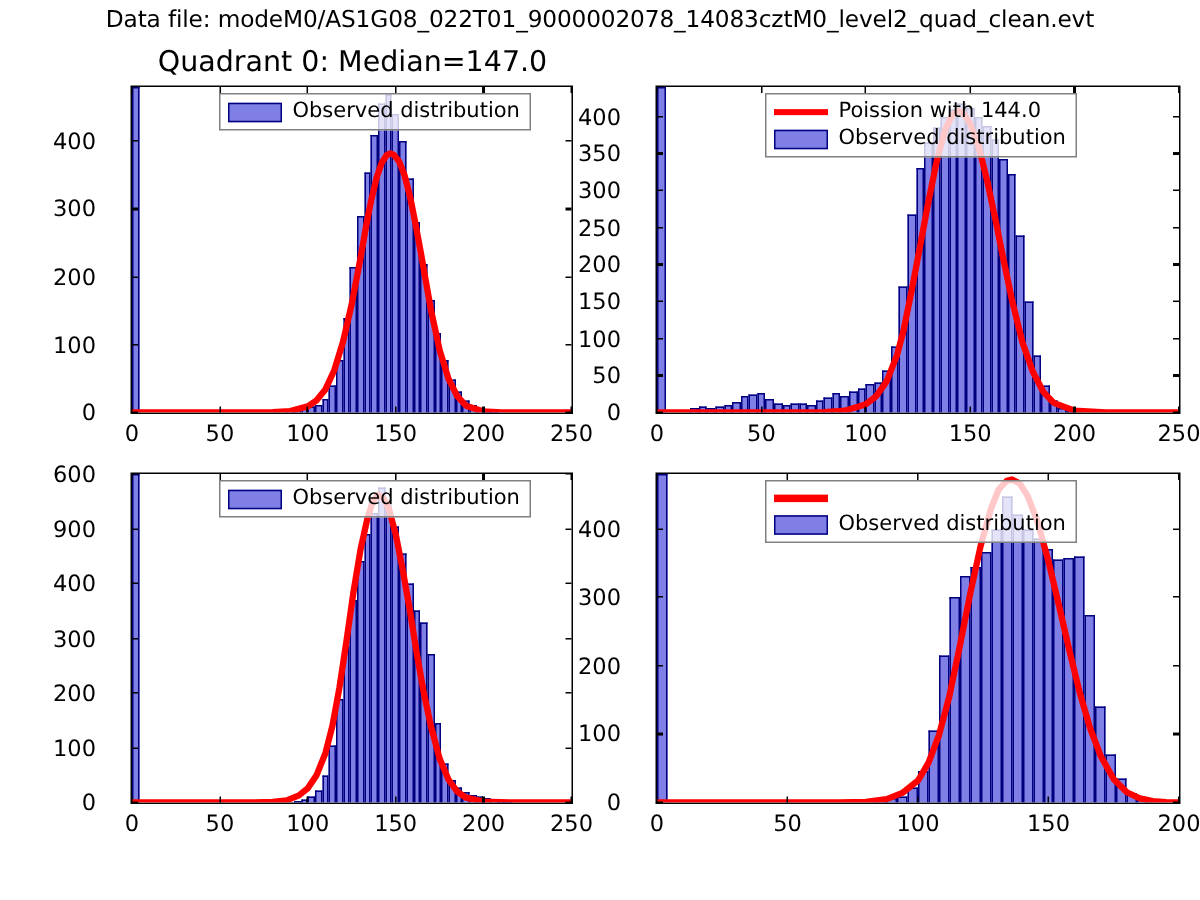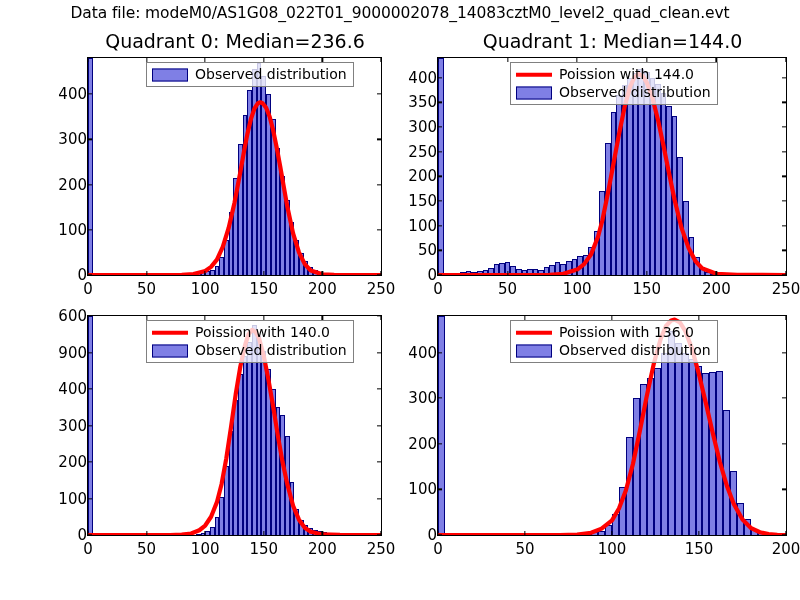--- a/index.html
+++ b/index.html
@@ -71,21 +71,21 @@
     box-sizing: border-box;
   }
   .curve-layer svg {
     display: block;
     width: 100%;
     height: 100%;
   }
   .ytick-label {
     position: absolute;
     right: 100%;
-    margin-right: 1px;
+    margin-right: 24px;
     transform: translateY(-50%);
     font-size: 15px;
     white-space: nowrap;
   }
   .xtick-label {
     position: absolute;
     top: 100%;
     margin-top: 5px;
     transform: translateX(-50%);
     font-size: 15px;
@@ -166,21 +166,21 @@
   }
 </style>
 </head>
 <body>
 
 <div id="figure">
 
   <div id="suptitle">Data file: modeM0/AS1G08_022T01_9000002078_14083cztM0_level2_quad_clean.evt</div>
 
   <div class="panel" style="left:87px; top:30px; width:296px; height:246px;">
-    <div class="panel-title" style="top:0px;">Quadrant 0: Median=236.6</div>
+    <div class="panel-title" style="top:0px;">Quadrant 0: Median=147.0</div>
     <div class="axes" id="axes0" style="left:0px; top:27px; width:295px; height:219px;">
       <div class="plotclip">
         <div class="bars" id="bars0">
             <div class="bar" style="left: 0px; width: 4.688px; height: 217px;"></div>
             <div class="bar" style="left: 103.136px; width: 4.688px; height: 1.80833px;"></div>
             <div class="bar" style="left: 107.824px; width: 4.688px; height: 2.26042px;"></div>
             <div class="bar" style="left: 112.512px; width: 4.688px; height: 2.7125px;"></div>
             <div class="bar" style="left: 117.2px; width: 4.688px; height: 3.61667px;"></div>
             <div class="bar" style="left: 121.888px; width: 4.688px; height: 5.425px;"></div>
             <div class="bar" style="left: 126.576px; width: 4.688px; height: 9.04167px;"></div>
@@ -253,21 +253,20 @@
       <div class="legend" style="left:58px; top:4px;">
         <div class="legend-row">
           <span class="legend-key patch"></span>
           <span class="legend-label">Observed distribution</span>
         </div>
       </div>
     </div>
   </div>
 
   <div class="panel" style="left:437px; top:30px; width:351px; height:246px;">
-    <div class="panel-title" style="top:0px;">Quadrant 1: Median=144.0</div>
     <div class="axes" id="axes1" style="left:0px; top:27px; width:350px; height:219px;">
       <div class="plotclip">
         <div class="bars" id="bars1">
             <div class="bar" style="left: 0px; width: 5.568px; height: 217px;"></div>
             <div class="bar" style="left: 22.272px; width: 5.568px; height: 2.95909px;"></div>
             <div class="bar" style="left: 27.84px; width: 5.568px; height: 3.94545px;"></div>
             <div class="bar" style="left: 33.408px; width: 5.568px; height: 3.45227px;"></div>
             <div class="bar" style="left: 38.976px; width: 5.568px; height: 4.43864px;"></div>
             <div class="bar" style="left: 44.544px; width: 5.568px; height: 5.425px;"></div>
             <div class="bar" style="left: 50.112px; width: 5.568px; height: 6.90455px;"></div>
@@ -457,24 +456,20 @@
           <div class="xtick-label" style="left: 175.8px;">150</div>
           <div class="xtick-mark" style="left: 234.4px;"></div>
           <div class="xtick-mark top" style="left: 234.4px;"></div>
           <div class="xtick-label" style="left: 234.4px;">200</div>
           <div class="xtick-mark" style="left: 293px;"></div>
           <div class="xtick-mark top" style="left: 293px;"></div>
           <div class="xtick-label" style="left: 293px;">250</div>
         </div>
       <div class="legend" style="left:58px; top:4px;">
         <div class="legend-row">
-          <span class="legend-key line"></span>
-          <span class="legend-label">Poission with 140.0</span>
-        </div>
-        <div class="legend-row">
           <span class="legend-key patch"></span>
           <span class="legend-label">Observed distribution</span>
         </div>
       </div>
     </div>
   </div>
 
   <div class="panel" style="left:437px; top:288px; width:351px; height:248px;">
     <div class="axes" id="axes3" style="left:0px; top:27px; width:350px; height:221px;">
       <div class="plotclip">
@@ -541,21 +536,20 @@
           <div class="xtick-mark" style="left: 261px;"></div>
           <div class="xtick-mark top" style="left: 261px;"></div>
           <div class="xtick-label" style="left: 261px;">150</div>
           <div class="xtick-mark" style="left: 348px;"></div>
           <div class="xtick-mark top" style="left: 348px;"></div>
           <div class="xtick-label" style="left: 348px;">200</div>
         </div>
       <div class="legend" style="left:72px; top:4px;">
         <div class="legend-row">
           <span class="legend-key line"></span>
-          <span class="legend-label">Poission with 136.0</span>
         </div>
         <div class="legend-row">
           <span class="legend-key patch"></span>
           <span class="legend-label">Observed distribution</span>
         </div>
       </div>
     </div>
   </div>
 
 </div>

